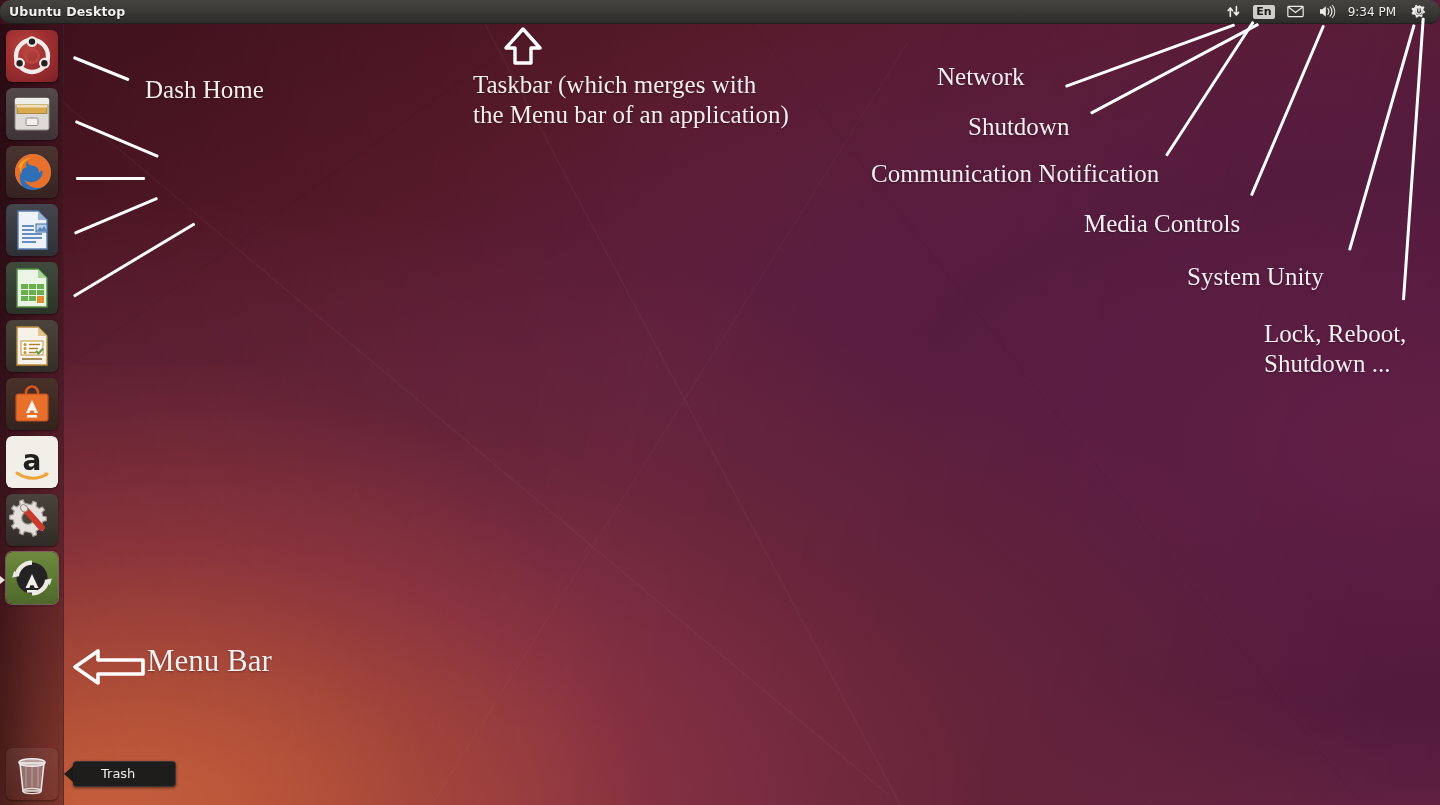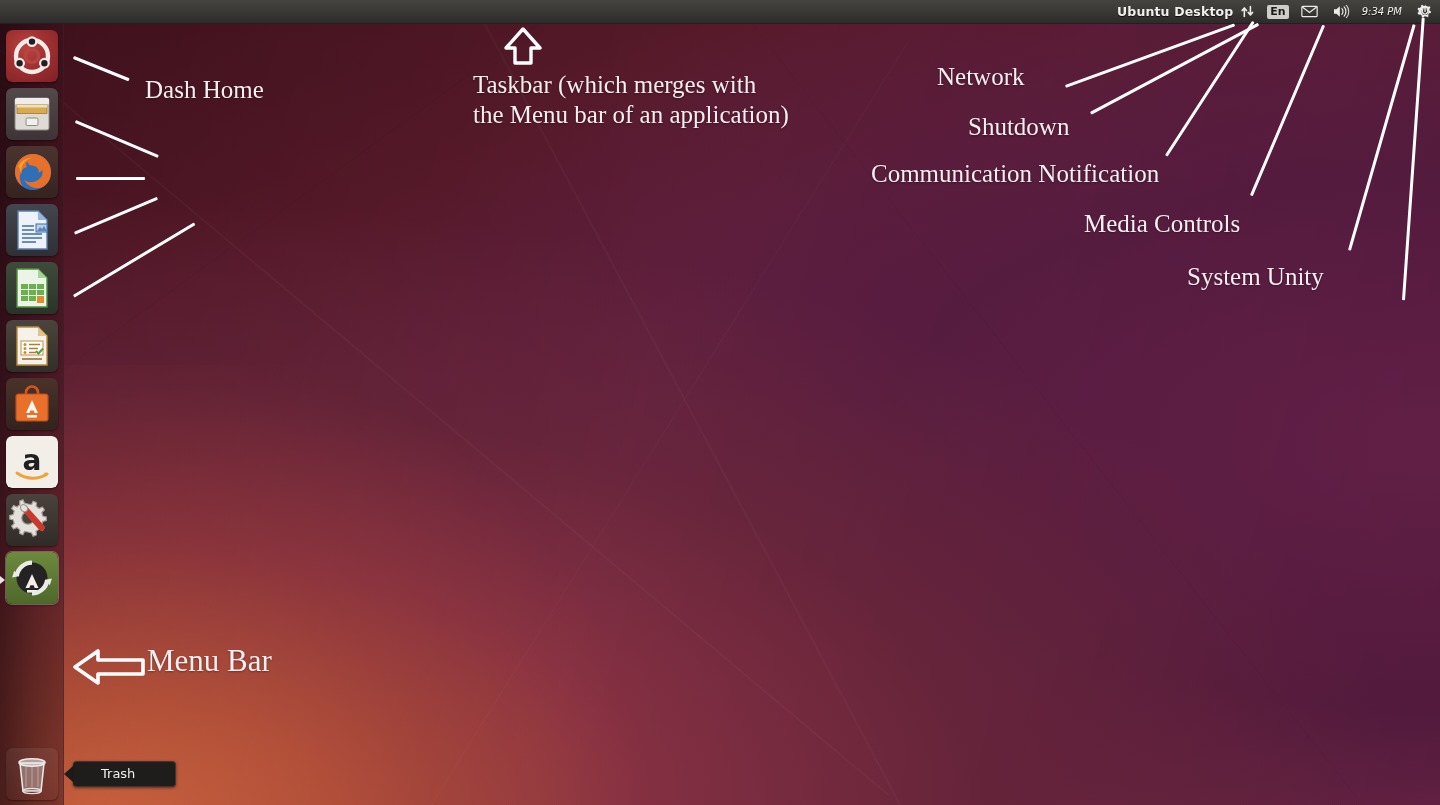--- a/index.html
+++ b/index.html
@@ -33,42 +33,43 @@
            background:rgba(0,0,0,.04);}
   .fold.d5{left:430px;top:806px;width:900px;height:1.4px;transform:rotate(-58deg);transform-origin:0 0;}
   .glow{position:absolute;left:-120px;bottom:-180px;width:820px;height:620px;
         background:radial-gradient(circle at 30% 80%, rgba(232,120,72,.45) 0%, rgba(210,95,60,.18) 42%, transparent 70%);}
 
   
   #panel{
     position:absolute;left:0;top:0;width:1440px;height:24px;
     background:linear-gradient(to bottom,#454340 0%,#3c3a36 46%,#343230 72%,#2e2c2a 100%);
     border-bottom:1px solid #221f1d;
-    display:flex;align-items:center;justify-content:flex-end;
+    display:flex;align-items:center;justify-content:space-between;
     box-sizing:border-box;
+    border-radius:11px;
   }
   #panel-title{
     color:#f2f0ee;font-size:12.5px;font-weight:bold;
     padding-left:9px;letter-spacing:.15px;
     text-shadow:0 1px 1px rgba(0,0,0,.75);
     font-family:"DejaVu Sans", sans-serif;
   }
-  #tray{display:flex;align-items:center;gap:0px;height:24px;}
+  #tray{display:flex;align-items:center;gap:0px;padding-right:6px;height:24px;}
   .tray-item{
     display:flex;align-items:center;justify-content:center;
     height:24px;padding:0 7px;box-sizing:border-box;
   }
   .tray-item.lang{padding:0 5px;}
   .lang-box{
     background:#cfcdc9;color:#1d1b1a;font-size:11px;font-weight:bold;
     border-radius:2px;padding:1px 3px 1px 3px;line-height:12px;
     font-family:"DejaVu Sans", sans-serif;
   }
-  #clock{color:#f4f2f0;font-size:10px;padding:0 8px 0 4px;
-         font-family:"DejaVu Sans", sans-serif;text-shadow:0 1px 1px rgba(0,0,0,.7);font-style:italic;}
+  #clock{color:#f4f2f0;font-size:12px;padding:0 8px 0 4px;
+         font-family:"DejaVu Sans", sans-serif;text-shadow:0 1px 1px rgba(0,0,0,.7);}
   .tray-ico{display:block;}
 
   
   #launcher{
     position:absolute;left:0;top:24px;width:64px;height:781px;
     background:linear-gradient(to right, rgba(34,10,16,.74) 0%, rgba(46,14,22,.58) 55%, rgba(58,18,26,.50) 100%);
     border-right:1px solid rgba(255,255,255,.07);
     box-sizing:border-box;
   }
   .lnk{position:absolute;left:6px;width:52px;height:52px;border-radius:6px;
@@ -333,15 +334,17 @@
   </svg>
 
   <div class="ann" style="left:145px;top:75px">Dash Home</div>
   <div class="ann" style="left:473px;top:70px">Taskbar (which merges with
 the Menu bar of an application)</div>
   <div class="ann" style="left:937px;top:62px">Network</div>
   <div class="ann" style="left:968px;top:112px">Shutdown</div>
   <div class="ann" style="left:871px;top:159px">Communication Notification</div>
   <div class="ann" style="left:1084px;top:209px">Media Controls</div>
   <div class="ann" style="left:1187px;top:262px">System Unity</div>
+  <div class="ann" style="left:1264px;top:319px">Lock, Reboot,
+Shutdown ...</div>
   <div class="ann" style="left:147px;top:646px;font-size:31px">Menu Bar</div>
 
 </div>
 
 </body></html>

